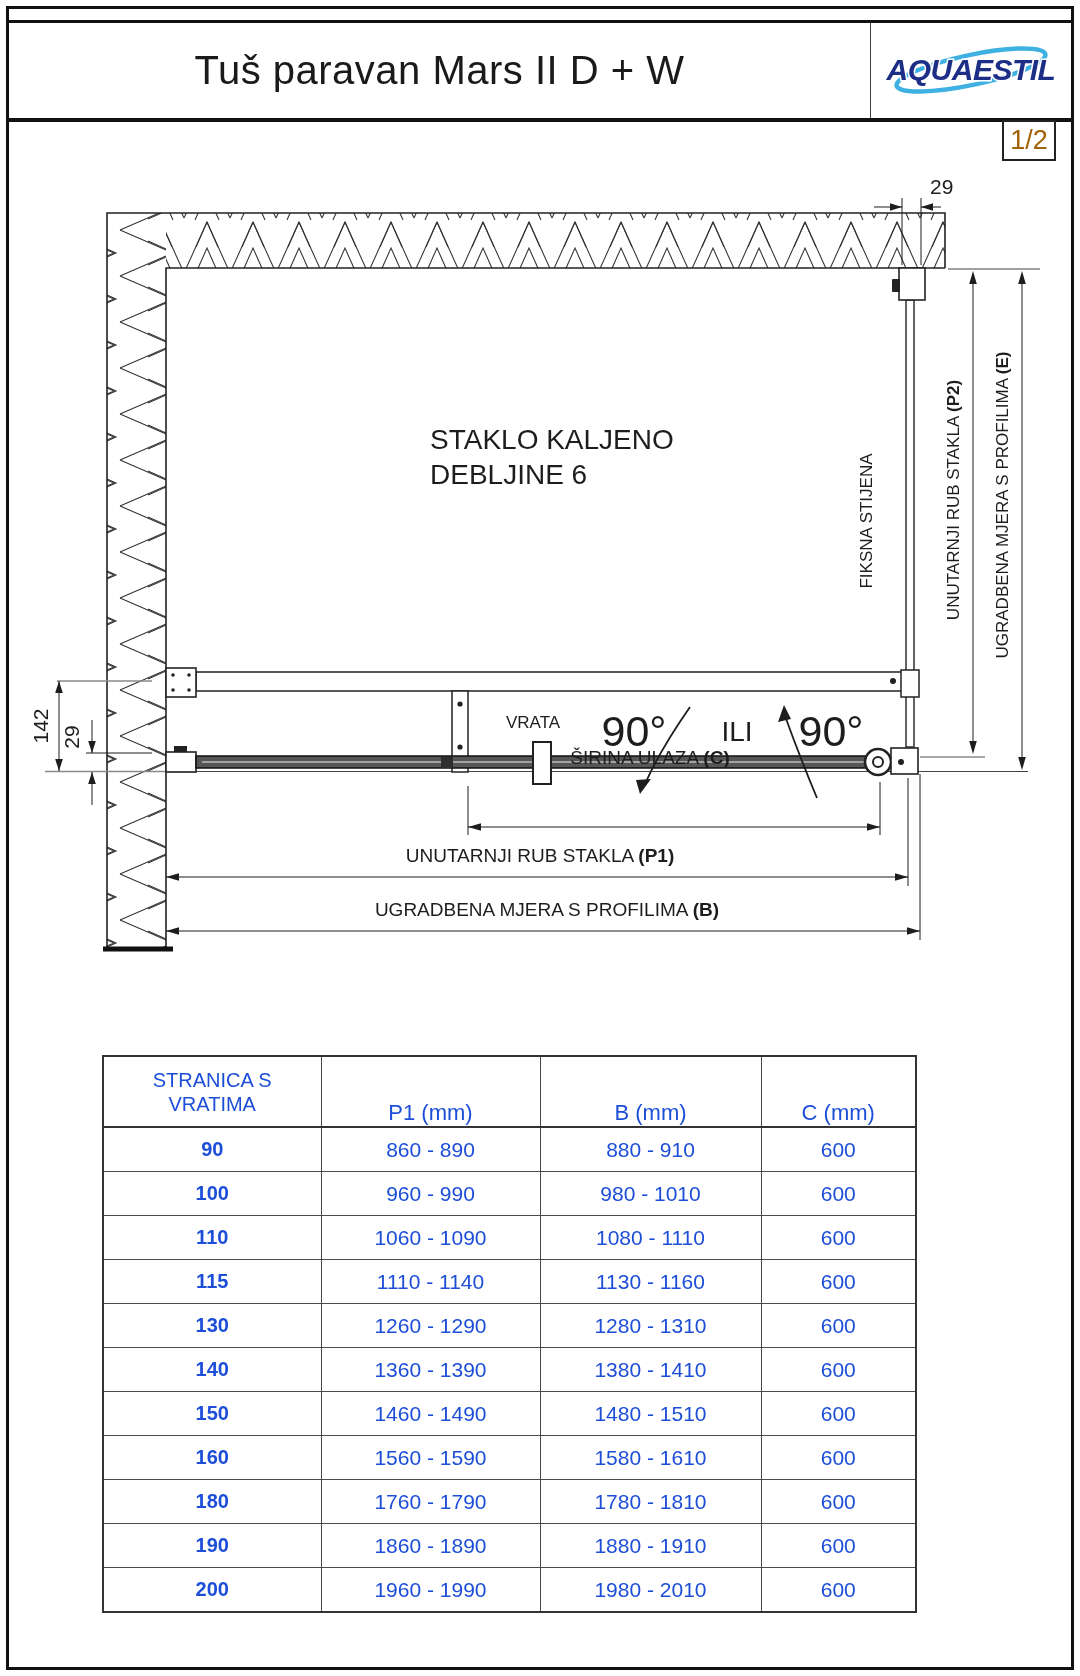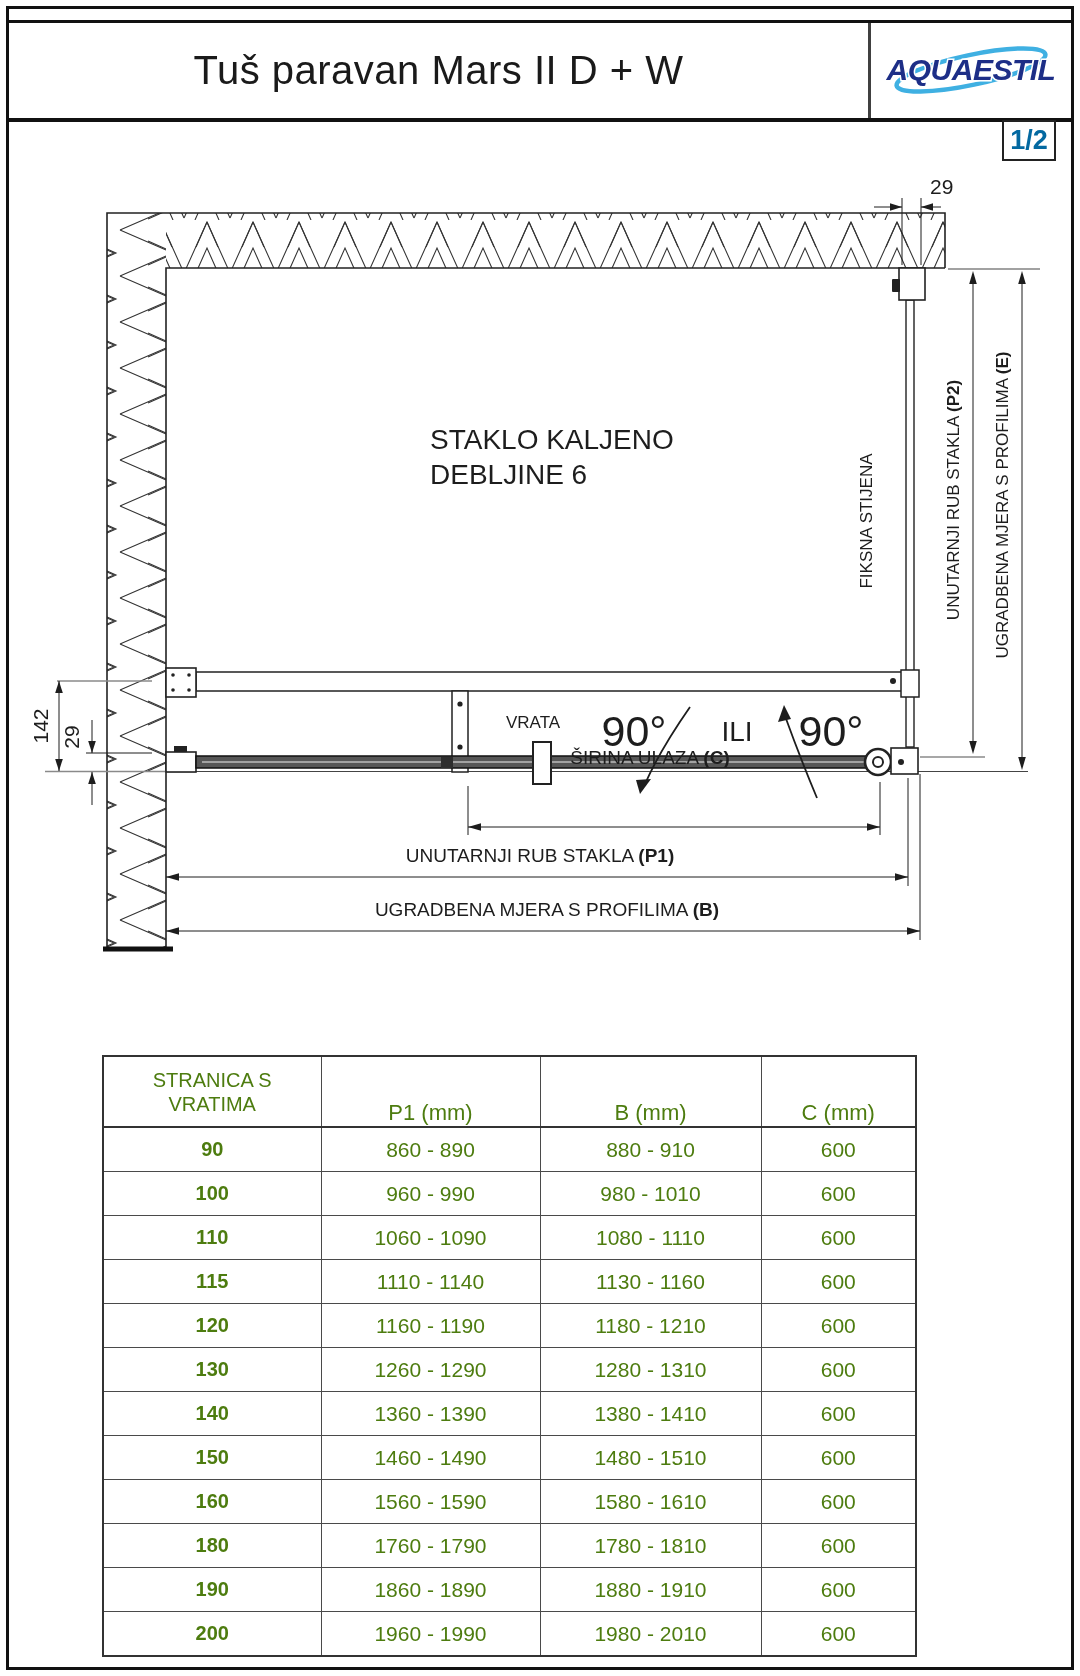--- a/index.html
+++ b/index.html
@@ -5,32 +5,32 @@
   html,body{margin:0;padding:0;background:#e8e8e8;}
   .page{position:relative;width:1080px;height:1676px;background:#fff;
         font-family:"Liberation Sans",sans-serif;color:#222;overflow:hidden;}
   .page-border{position:absolute;left:6px;top:6px;width:1062px;height:1658px;
         border:3px solid #111;pointer-events:none;}
   
   .header{position:absolute;left:6px;top:20px;width:1062px;height:95px;
         border:3px solid #111;border-bottom-width:4px;display:flex;}
   .header-title-cell{width:876px;display:flex;align-items:center;justify-content:center;}
   .header-title{font-size:40px;letter-spacing:0.5px;color:#1a1a1a;}
-  .header-logo-cell{flex:1;border-left:3px solid #404040;display:flex;align-items:center;justify-content:center;}
+  .header-logo-cell{flex:1;border-left:1px solid #404040;display:flex;align-items:center;justify-content:center;}
   .page-badge{position:absolute;left:1002px;top:120px;width:50px;height:37px;
         border:2px solid #222;display:flex;align-items:center;justify-content:center;
-        font-size:27px;color:#0369a1;font-weight:bold;}
+        font-size:27px;color:#a16207;}
   
   .drawing{position:absolute;left:0;top:0;}
   .drawing text{fill:#1d1d1d;}
   
   table.sizes{position:absolute;left:102px;top:1055px;width:813px;
         border-collapse:collapse;table-layout:fixed;}
   table.sizes th,table.sizes td{border:1.5px solid #4a4a4a;text-align:center;
-        font-weight:normal;color:#4d7c0f;}
+        font-weight:normal;color:#1d4ed8;}
   table.sizes{border:2px solid #333;}
   table.sizes thead th{height:67px;font-size:20px;line-height:24px;border-bottom:2px solid #333;}
   table.sizes thead th.low{vertical-align:bottom;font-size:22px;}
   table.sizes td{height:41px;font-size:21px;}
   table.sizes td.size-col{font-weight:bold;font-size:20px;margin-left:17px;}
   th.wrap div{width:150px;margin:0 auto;}
 </style>
 </head>
 <body>
 
@@ -232,26 +232,20 @@
         <td>1080 - 1110</td>
         <td>600</td>
       </tr>
         <tr>
         <td class="size-col">115</td>
         <td>1110 - 1140</td>
         <td>1130 - 1160</td>
         <td>600</td>
       </tr>
         <tr>
-        <td class="size-col">120</td>
-        <td>1160 - 1190</td>
-        <td>1180 - 1210</td>
-        <td>600</td>
-      </tr>
-        <tr>
         <td class="size-col">130</td>
         <td>1260 - 1290</td>
         <td>1280 - 1310</td>
         <td>600</td>
       </tr>
         <tr>
         <td class="size-col">140</td>
         <td>1360 - 1390</td>
         <td>1380 - 1410</td>
         <td>600</td>

